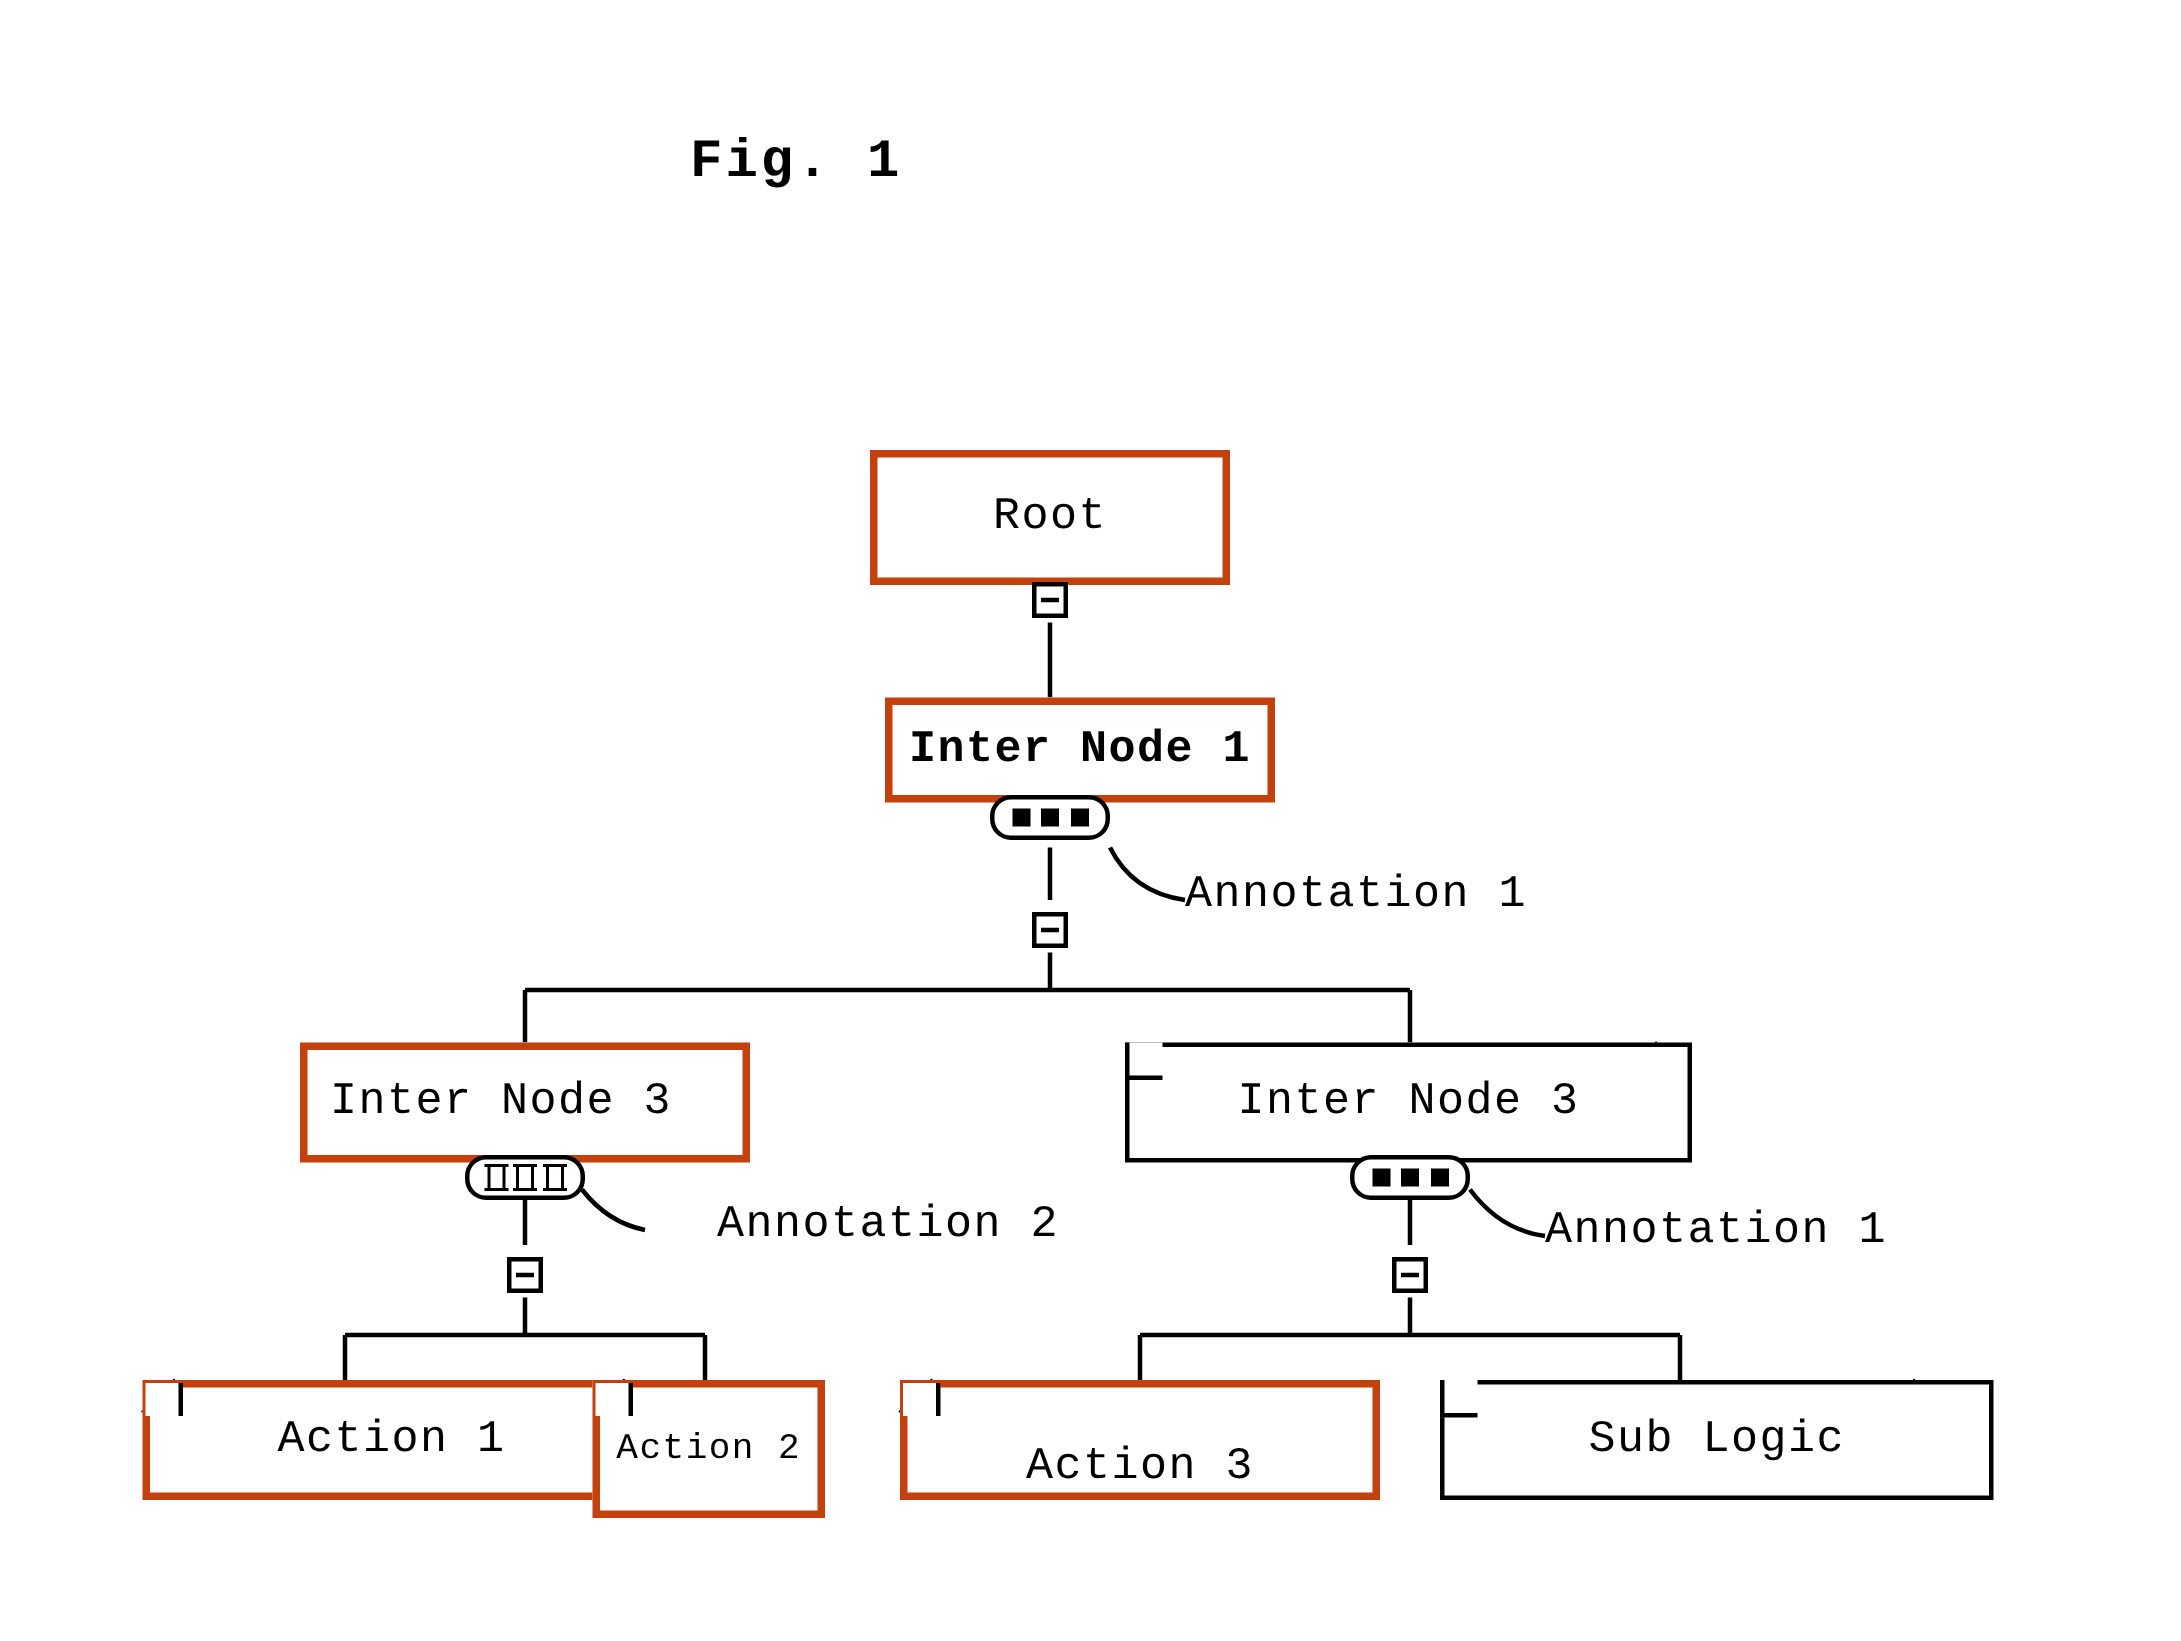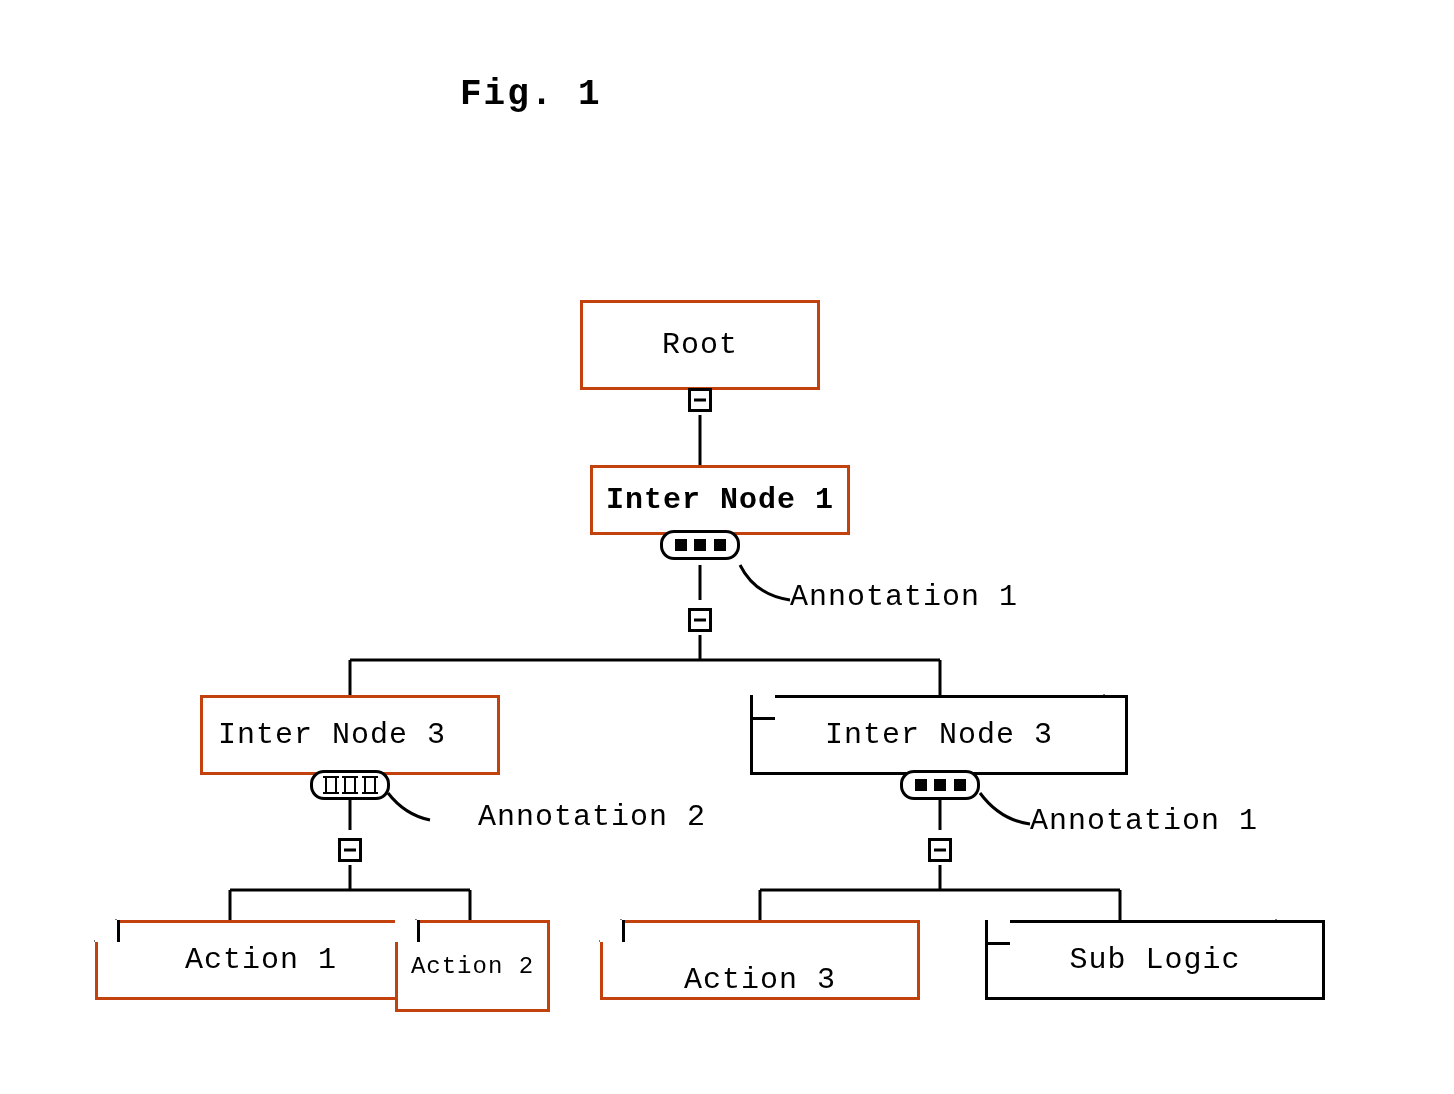--- a/index.html
+++ b/index.html
@@ -12,21 +12,21 @@
     position: relative;
   }
   .title {
     position: absolute;
     font-size: 36px;
     font-weight: bold;
     letter-spacing: 2px;
   }
   .node {
     position: absolute;
-    border: 3px solid #c2410c;
+    border: 5px solid #c2410c;
     background: #fff;
     display: flex;
     align-items: center;
     justify-content: center;
     font-size: 30px;
     letter-spacing: 1px;
     box-sizing: border-box;
   }
   .fold-node {
     position: absolute;
@@ -100,21 +100,21 @@
     position: absolute;
     top: 0; left: 0;
     width: 1454px; height: 1094px;
     pointer-events: none;
   }
   .small { font-size: 24px; }
 </style>
 </head>
 <body>
 
-<div class="title" style="left:460px; top:74px;">Fig. 1</div>
+<div class="title" style="left:460px; top:87px;">Fig. 1</div>
 
 <svg class="connector">
 
   <line x1="700" y1="415" x2="700" y2="465" stroke="#000" stroke-width="3"></line>
 
   <line x1="700" y1="565" x2="700" y2="600" stroke="#000" stroke-width="3"></line>
 
   <line x1="700" y1="635" x2="700" y2="660" stroke="#000" stroke-width="3"></line>
   <line x1="350" y1="660" x2="940" y2="660" stroke="#000" stroke-width="3"></line>
   <line x1="350" y1="660" x2="350" y2="695" stroke="#000" stroke-width="3"></line>
@@ -198,16 +198,16 @@
 <div class="node small" style="left:395px; top:920px; width:155px; height:92px;">
   <span>Action 2</span>
   <div style="position:absolute;top:-3px;left:-3px;width:22px;height:22px;background:#fff;border-right:3px solid #000;"></div>
 </div>
 
 <div class="node" style="left:600px; top:920px; width:320px; height:80px;align-items:flex-end;">
   <span>Action 3</span>
   <div style="position:absolute;top:-3px;left:-3px;width:22px;height:22px;background:#fff;border-right:3px solid #000;"></div>
 </div>
 
-<div class="fold-node" style="left:960px; top:920px; width:340px; height:80px;margin-left:25px;">
+<div class="fold-node" style="left:960px; top:920px; width:369px; height:80px;">
   <span>Sub Logic</span>
   <div class="fold-corner" style="width:22px;height:22px;left:-3px;right:auto;"></div>
 </div>
 
 </body></html>

